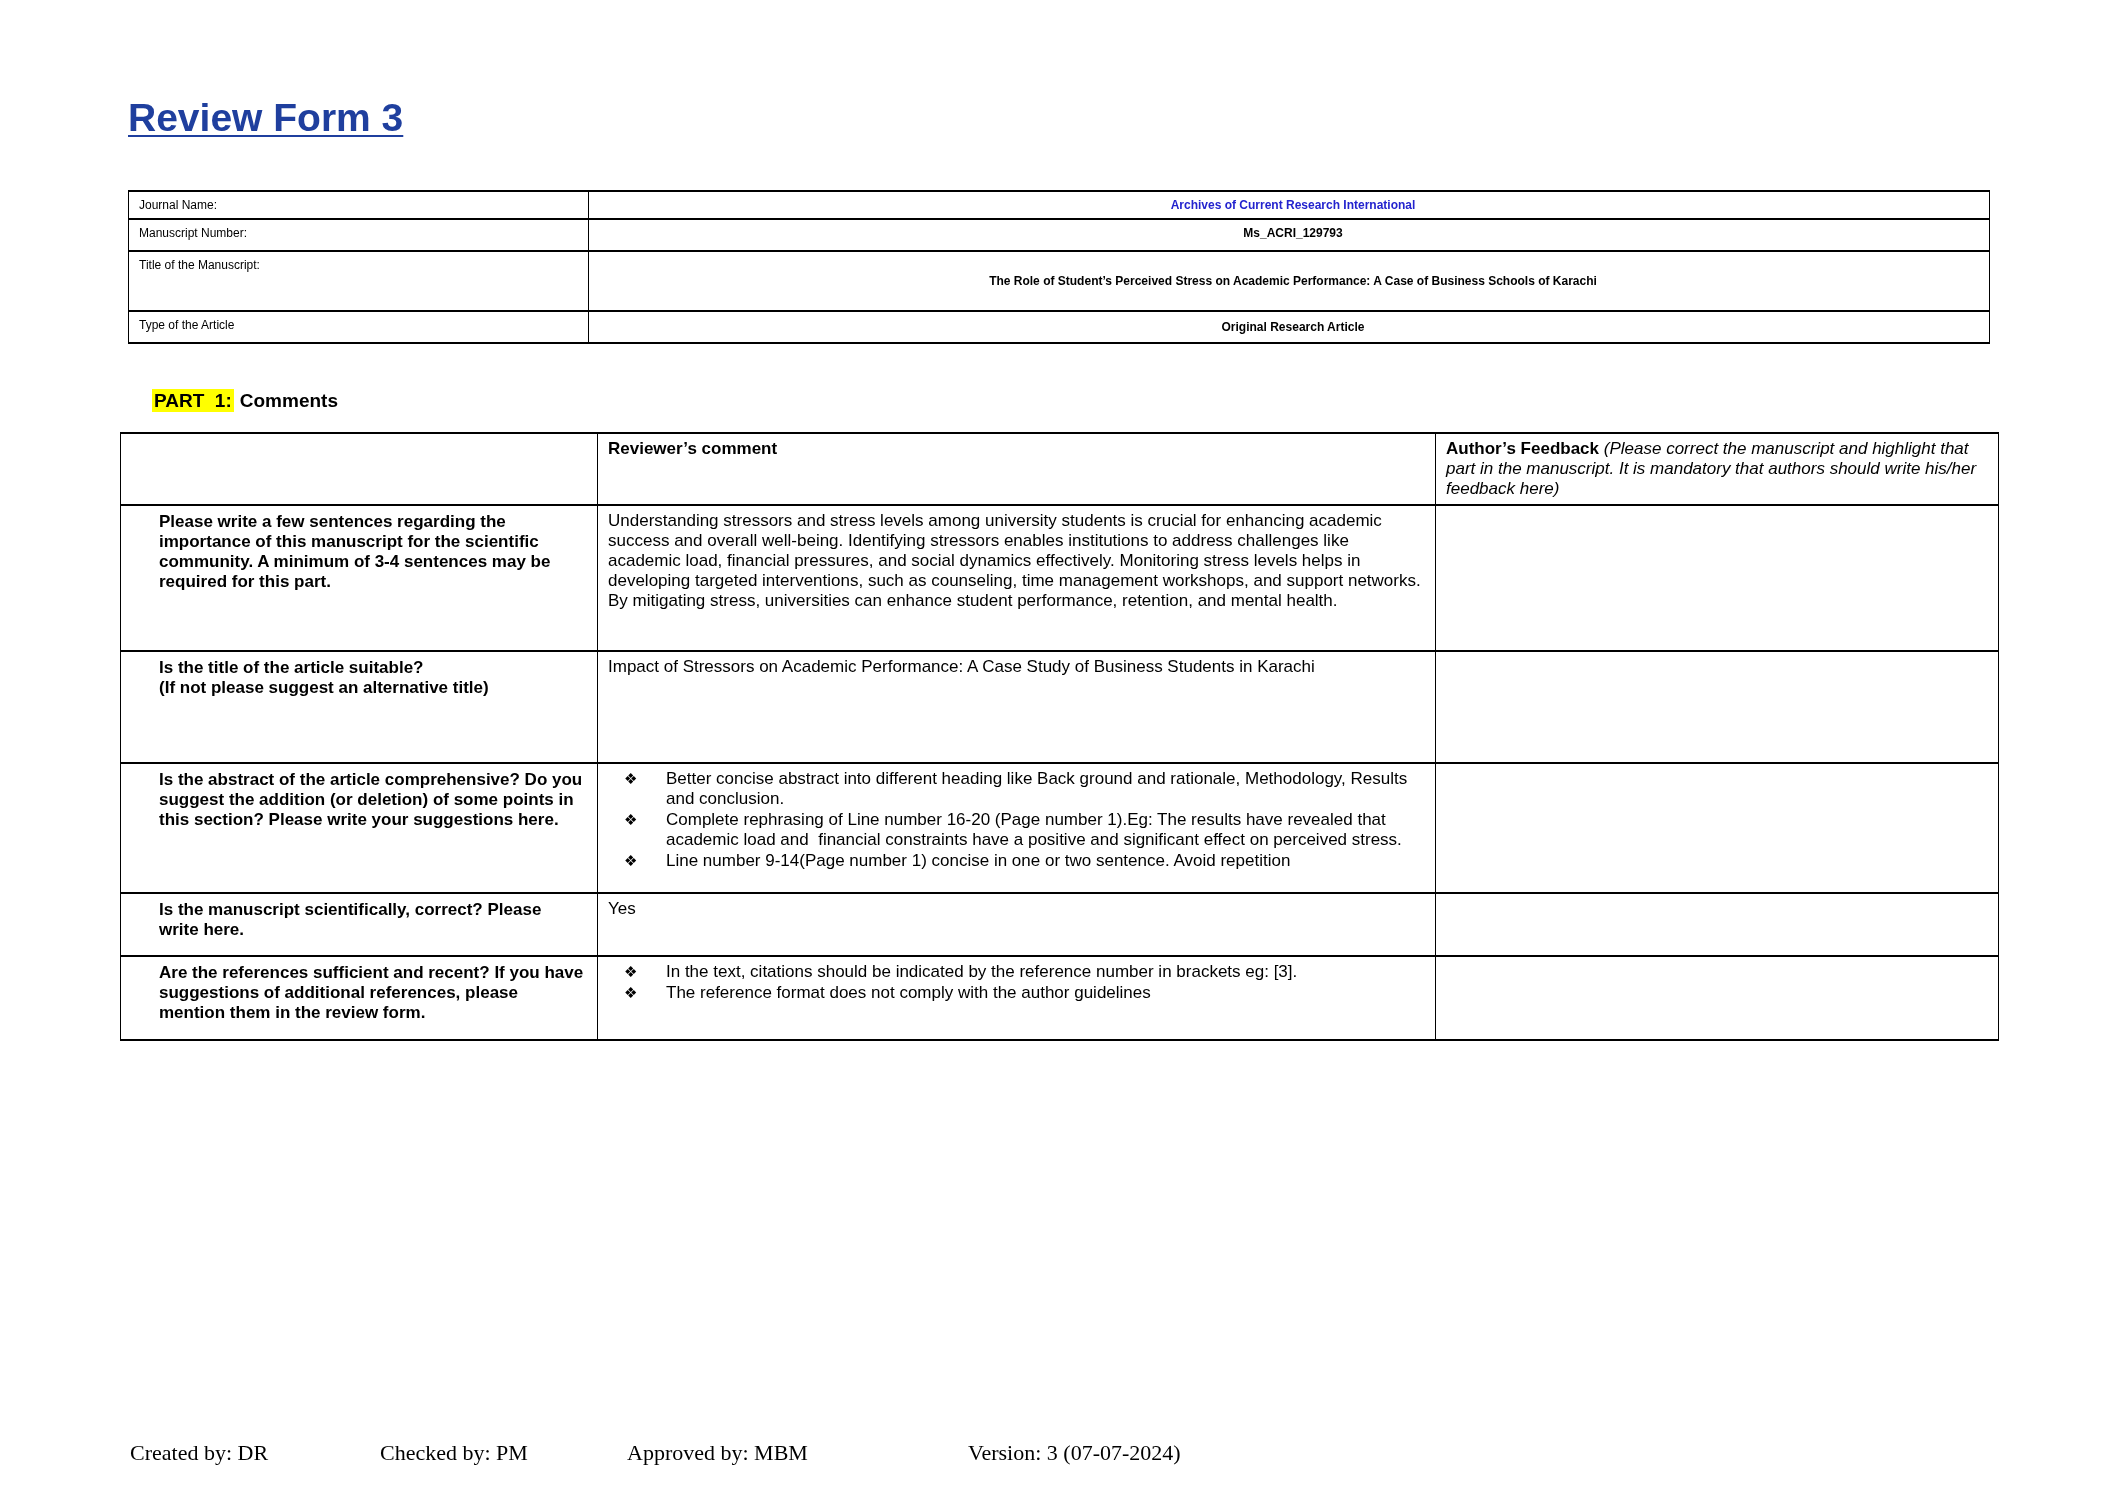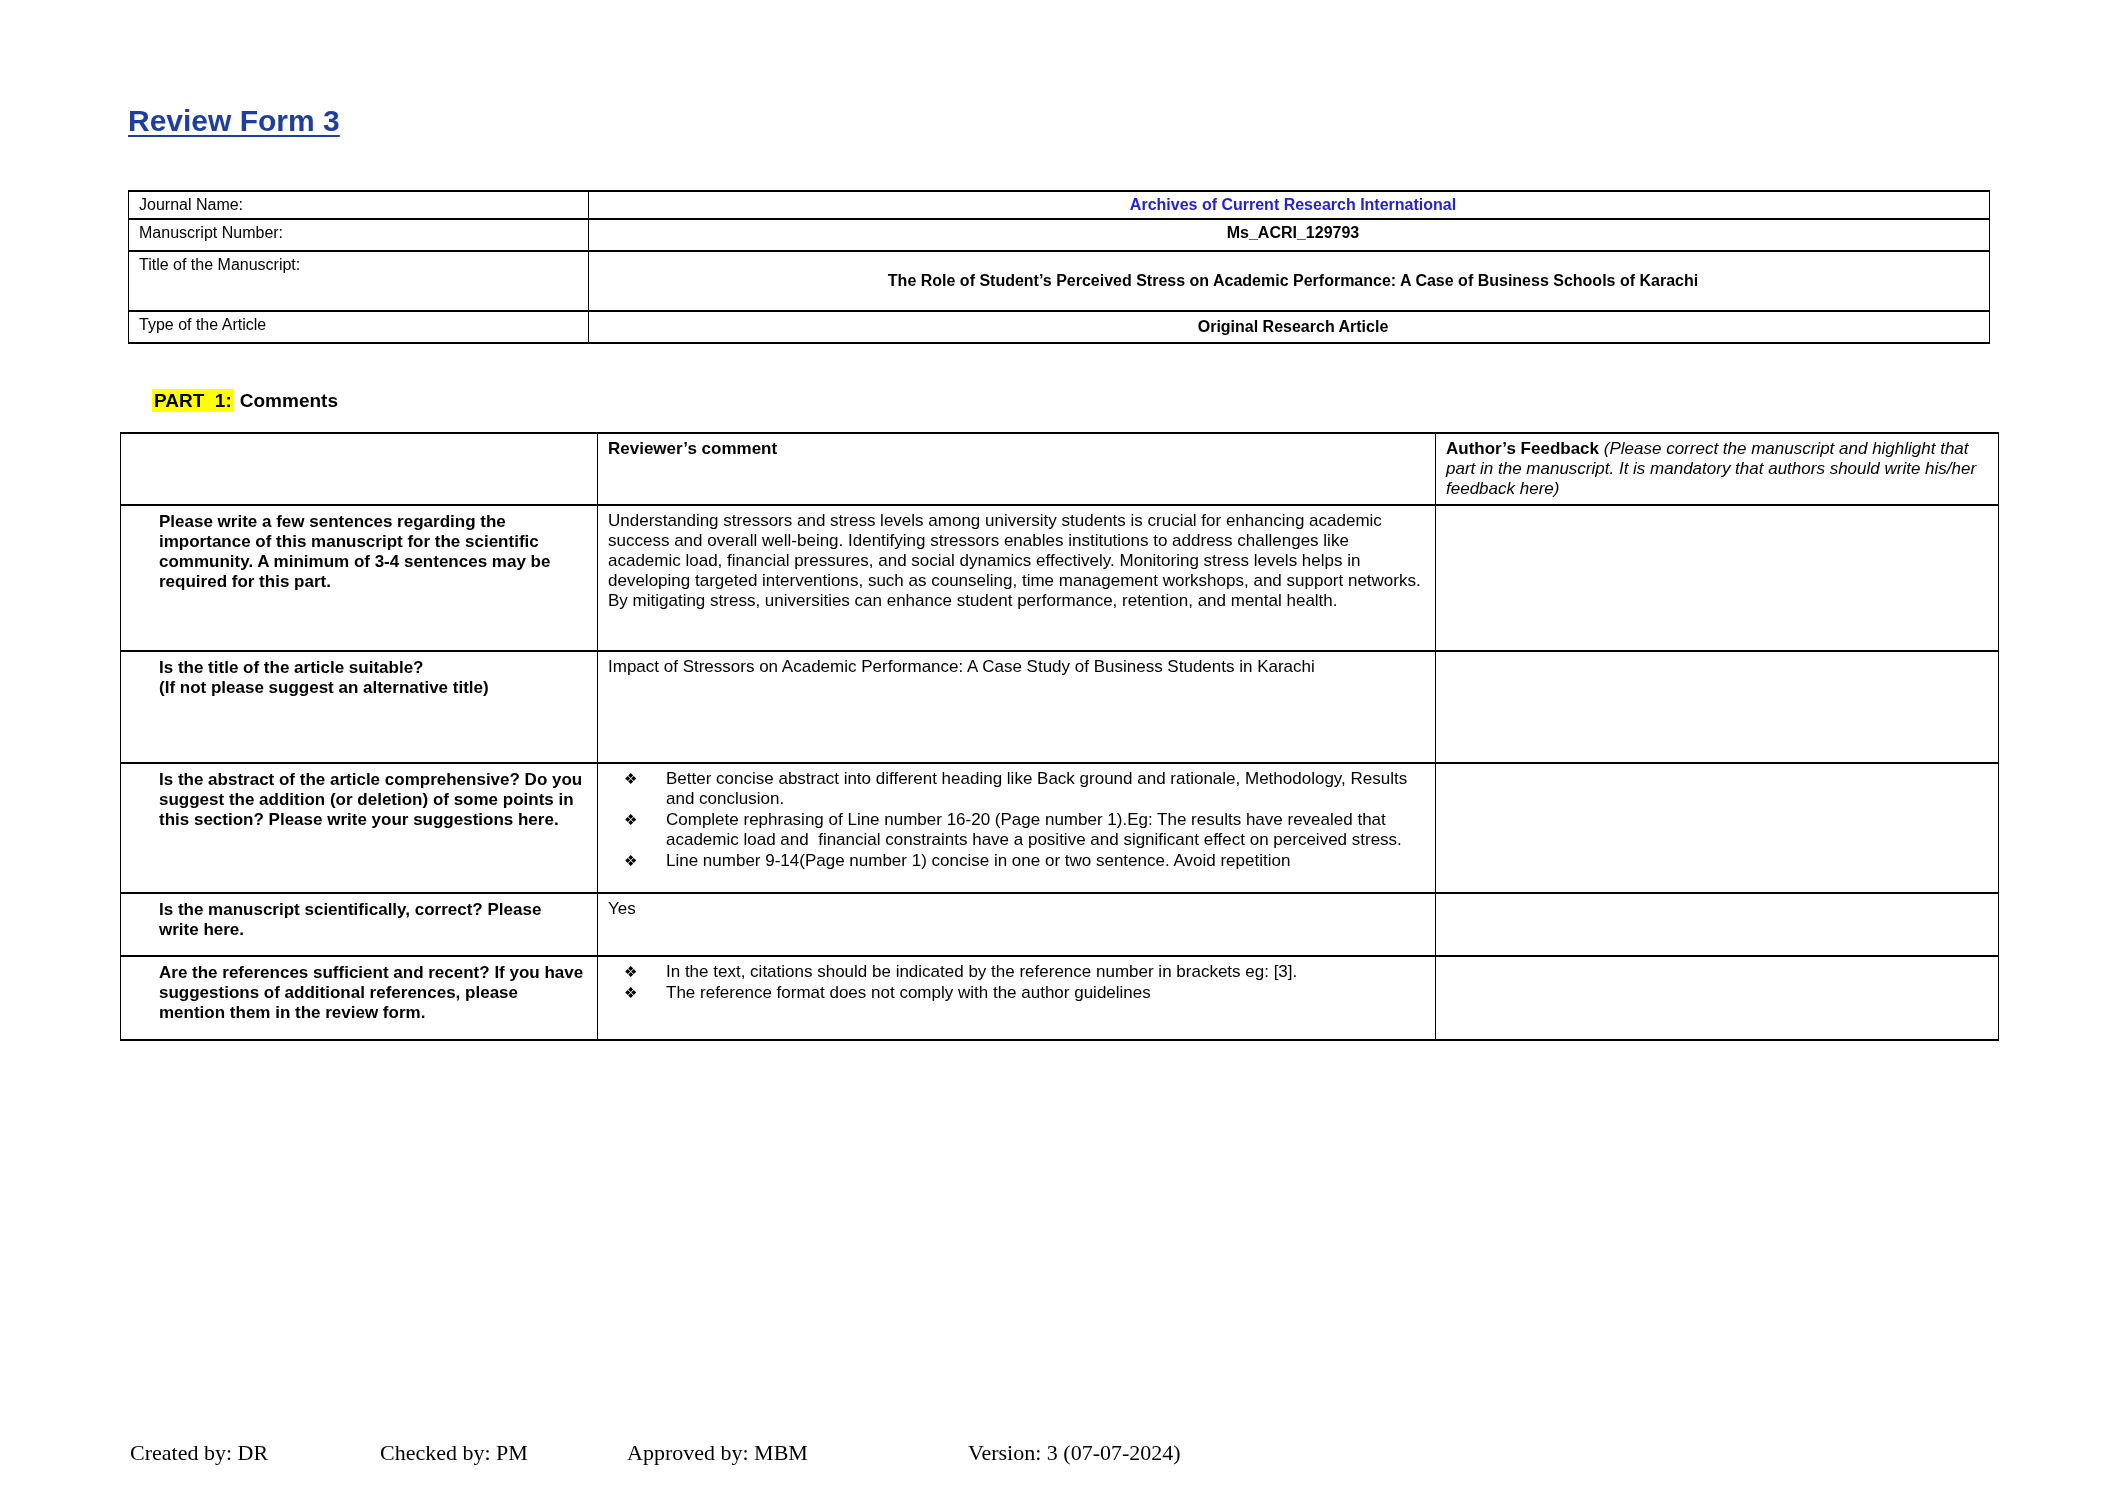--- a/index.html
+++ b/index.html
@@ -13,38 +13,38 @@
   body{
     width:2117px;height:1497px;
     font-family:"Liberation Sans", sans-serif;
     color:#000;
     position:relative;
   }
   .page{position:absolute;inset:0;background:#fff;overflow:hidden;}
 
   
   .doc-title{
-    position:absolute;left:128px;top:104px;
-    font-size:30px;font-weight:bold;
+    position:absolute;left:128px;top:96px;
+    font-size:39px;font-weight:bold;
     color:var(--heading_blue);
     text-decoration:underline;
     text-decoration-thickness:2px;
     text-underline-offset:4px;
   }
 
   
   table{border-collapse:collapse;table-layout:fixed;}
   td{vertical-align:top;}
   .info-table{
     position:absolute;left:128px;top:190px;width:1861px;
   }
   .info-table td{
     border:1px solid var(--border_black);
     border-top-width:2px;border-bottom-width:2px;
-    font-size:16px;line-height:20px;
+    font-size:12px;line-height:20px;
     padding:3px 8px 3px 10px;
   }
   .info-table td.value{padding-left:16px;font-weight:bold;white-space:pre-wrap;text-align:center;}
   .info-table td.journal{color:var(--journal_blue);}
   .info-table tr.r-title td.value{vertical-align:middle;}
   .info-table tr.r-type td.value{vertical-align:middle;}
 
   
   .part-heading{
     position:absolute;left:128px;top:388px;

